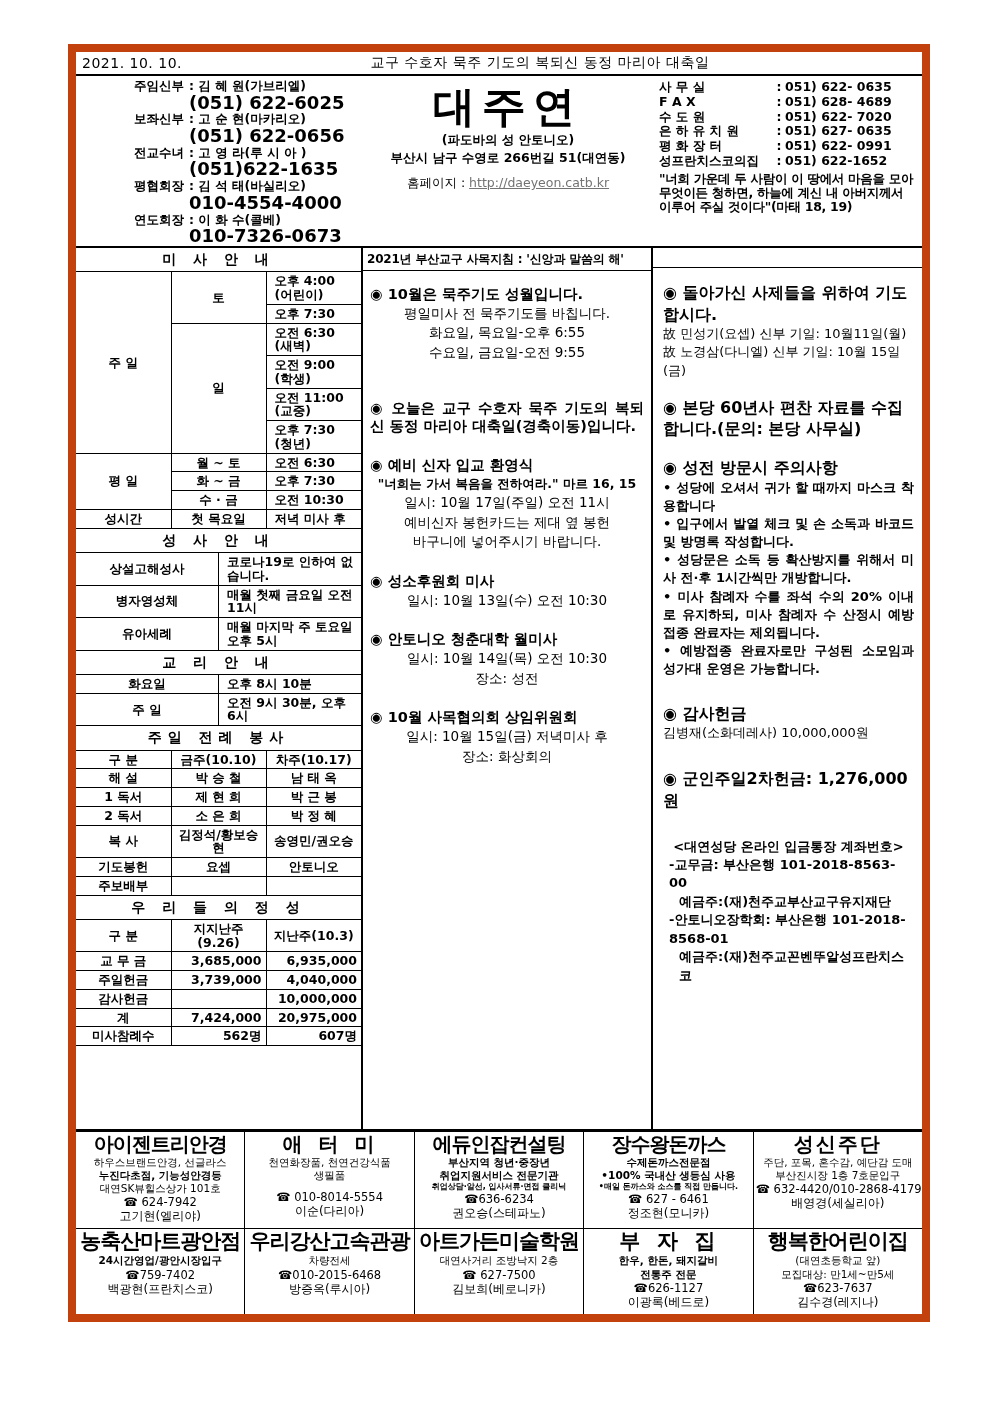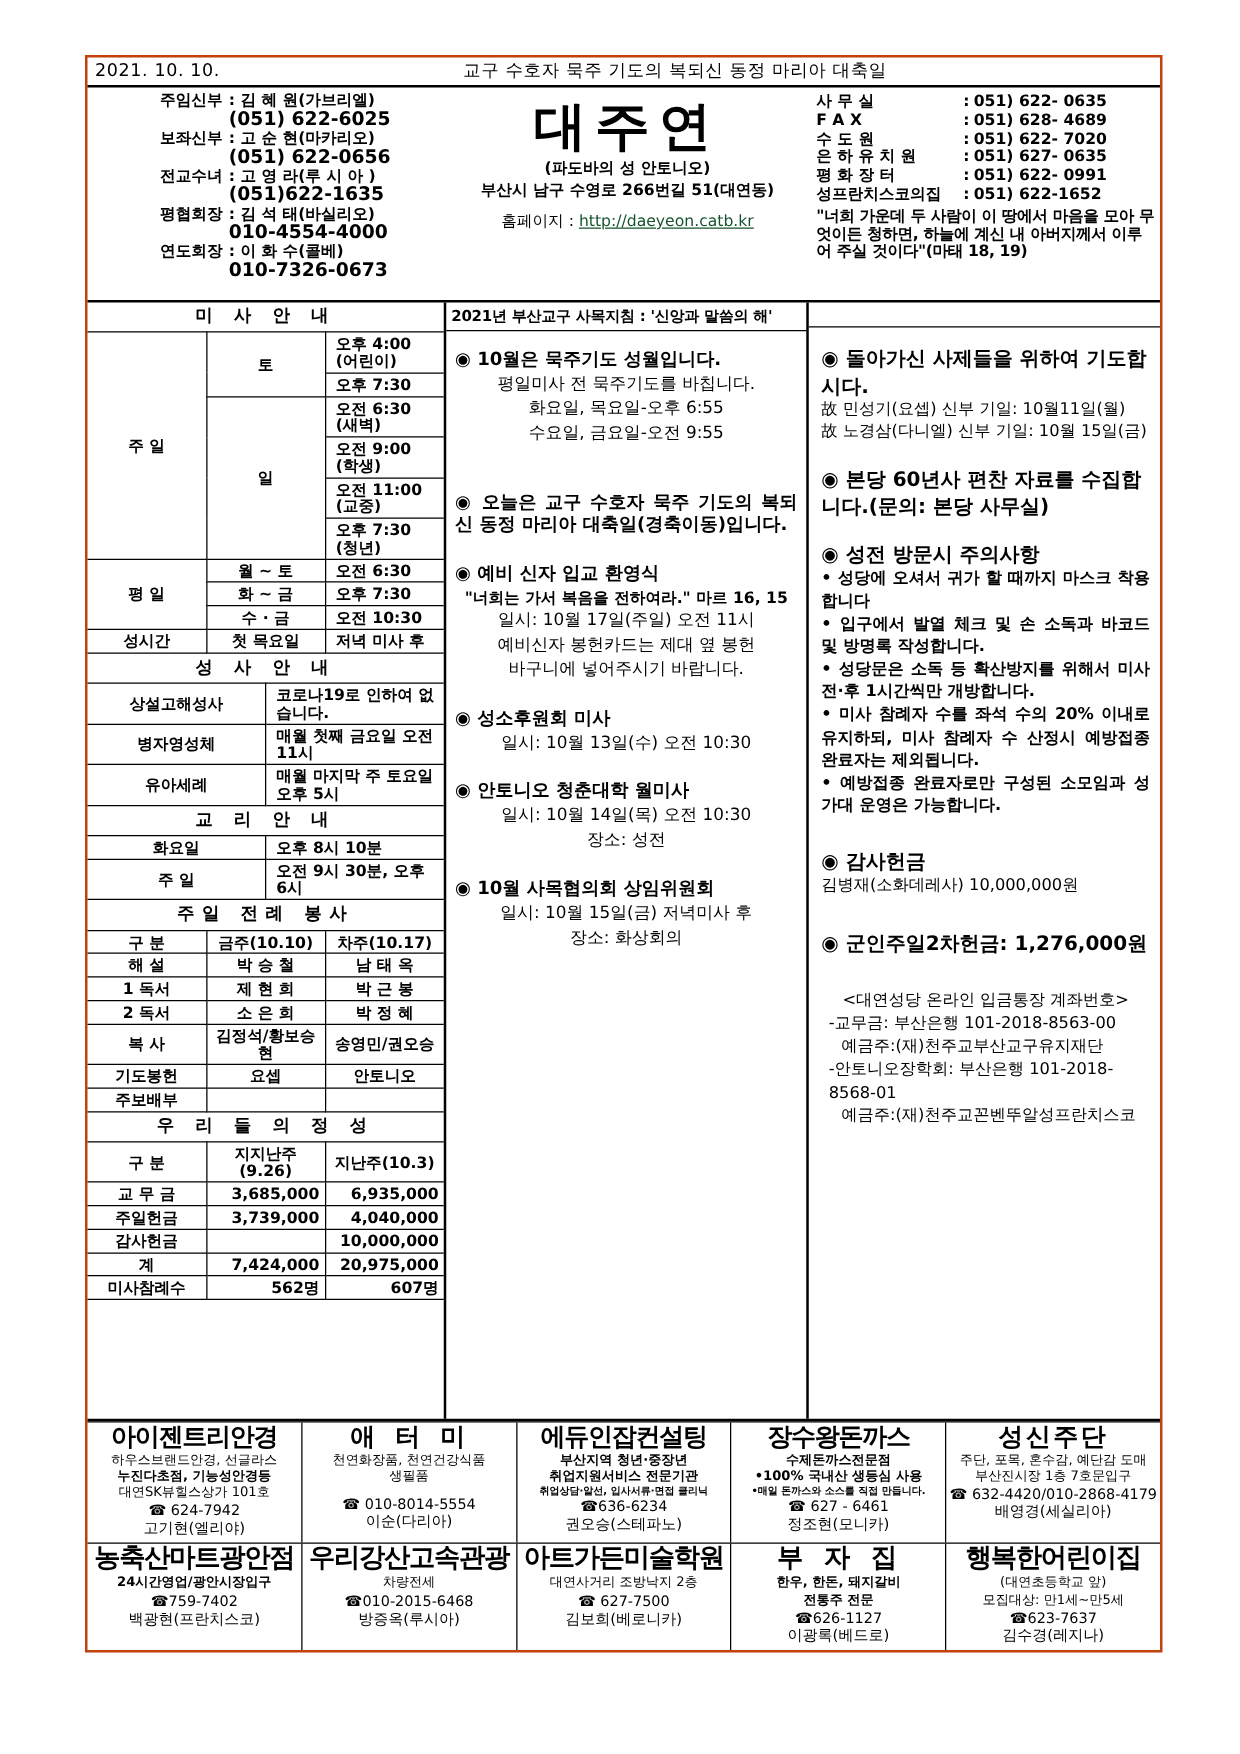--- a/index.html
+++ b/index.html
@@ -7,21 +7,21 @@
     width: 992px; height: 1403px;
     background: #ffffff;
     font-family: "DejaVu Sans", "Liberation Sans", sans-serif;
     color: #000;
     overflow: hidden;
   }
   .page {
     position: absolute;
     left: 68px; top: 44px;
     width: 862px; height: 1278px;
-    border: 2px solid #c2410c;
+    border: 8px solid #c2410c;
     display: flex; flex-direction: column;
   }
   
   .datebar {
     height: 24px; border-bottom: 2px solid #000;
     display: flex; align-items: center;
     padding: 0 6px;
     font-size: 14px; letter-spacing: .5px;
   }
   .datebar .date { flex: 0 0 auto; }
@@ -32,29 +32,29 @@
     display: flex; border-bottom: 2px solid #000;
     height: 172px;
   }
   .mh-left { width: 287px; padding: 4px 2px 0 0; }
   .mh-mid  { width: 290px; text-align: center; padding-top: 4px; }
   .mh-right{ flex: 1; padding: 4px 4px 0 6px; }
 
   .contact-row { display: flex; font-size: 12.5px; line-height: 1.0; margin-bottom: 1px; }
   .contact-row .lbl { width: 108px; text-align: right; font-weight: bold; white-space: nowrap;}
   .contact-row .val { padding-left: 5px; font-weight: bold; white-space: nowrap;}
-  .contact-sub { text-align: left; padding-left: 113px; font-size: 15px; font-weight: bold; line-height: 1.05; margin-bottom: 1px;}
+  .contact-sub { text-align: left; padding-left: 113px; font-size: 18px; font-weight: bold; line-height: 1.05; margin-bottom: 1px;}
 
   .logo { font-size: 42px; font-weight: bold; letter-spacing: 8px;
           line-height: 1; margin: 6px 0 4px 0; font-family: "DejaVu Serif", serif; }
   .logo .mid { display:inline-block; transform: scaleX(1.05); }
   .mh-mid .patron { font-size: 12.5px; font-weight: bold; margin-top: 2px;}
   .mh-mid .addr { font-size: 12.5px; font-weight: bold; margin-top: 1px;}
   .mh-mid .home { font-size: 12.5px; margin-top: 8px;}
-  .mh-mid .home a { color: #14532d; text-decoration: underline; }
+  .mh-mid .home a { color: #737373; text-decoration: underline; }
 
   .tel-row { display: flex; font-size: 12.5px; line-height: 1.18; white-space: nowrap;}
   .tel-row .t-lbl { width: 116px; display: flex; justify-content: space-between; font-weight: bold;}
   .tel-row .t-lbl.tight { letter-spacing: 0; justify-content: flex-start;}
   .tel-row .t-col { width: 8px; text-align:center; font-weight:bold;}
   .tel-row .t-val { font-weight: bold; padding-left: 2px;}
   .scripture { font-size: 12.5px; font-weight: bold; line-height: 1.12; margin-top: 3px; letter-spacing: -0.3px;}
 
   
   .body3 { display: flex; flex: 1; border-bottom: 2px solid #000; }
@@ -81,21 +81,21 @@
   .notice .hd { font-size: 14.5px; font-weight: bold; line-height: 1.3; }
   .notice .ln { font-size: 13.5px; line-height: 1.45; text-align: center; }
   .notice .ln.b { font-weight: bold; font-size: 12.5px;}
   .notice .just { text-align: justify; text-align-last: left; margin-top: 36px; }
 
   .rnotices { padding: 14px 8px 0 10px; flex:1;}
   .rnotice { margin-bottom: 17px; }
   .rnotice .hd { font-size: 16px; font-weight: bold; line-height: 1.35; }
   .rnotice .ln { font-size: 13px; line-height: 1.4; }
   .rnotice .sub { font-size: 13px; font-weight: bold; line-height: 1.4; text-align: justify; text-align-last:left;}
-  .bank { padding: 0 6px; font-size: 13px; line-height: 1.42; font-weight: normal;}
+  .bank { padding: 0 6px; font-size: 13px; line-height: 1.42; font-weight: bold;}
   .bank .ctr { text-align: center; }
   .bank .ind { padding-left: 10px; }
 
   
   .ads { border-top: 1px solid #000; }
   .adrow { display: flex; }
   .adrow:first-child { border-bottom: 1px solid #000; }
   .ad { flex: 1 1 0; border-right: 1px solid #000; text-align: center;
         padding: 3px 2px 4px 2px; min-width:0; overflow:hidden;}
   .ad:last-child { border-right: none; }

